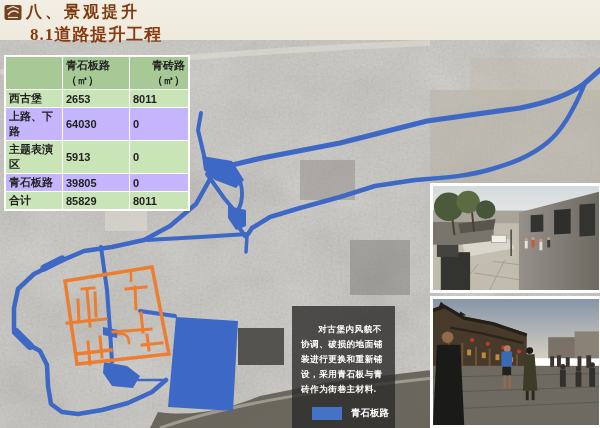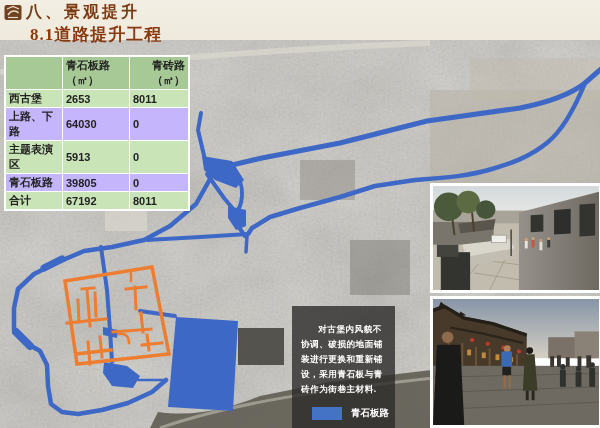--- a/index.html
+++ b/index.html
@@ -147,21 +147,21 @@
       <td>5913</td>
       <td>0</td>
     </tr>
     <tr class="r1">
       <td>青石板路</td>
       <td>39805</td>
       <td>0</td>
     </tr>
     <tr class="r0">
       <td>合计</td>
-      <td>67192</td>
+      <td>85829</td>
       <td>8011</td>
     </tr>
   </tbody>
     </table>
 
   <div class="panel">
     <div class="desc">对古堡内风貌不协调、破损的地面铺装进行更换和重新铺设，采用青石板与青砖作为街巷主材料.</div>
     <div class="leg">
       <span class="sw sw-blue"></span>
       <span class="lab">青石板路</span>

